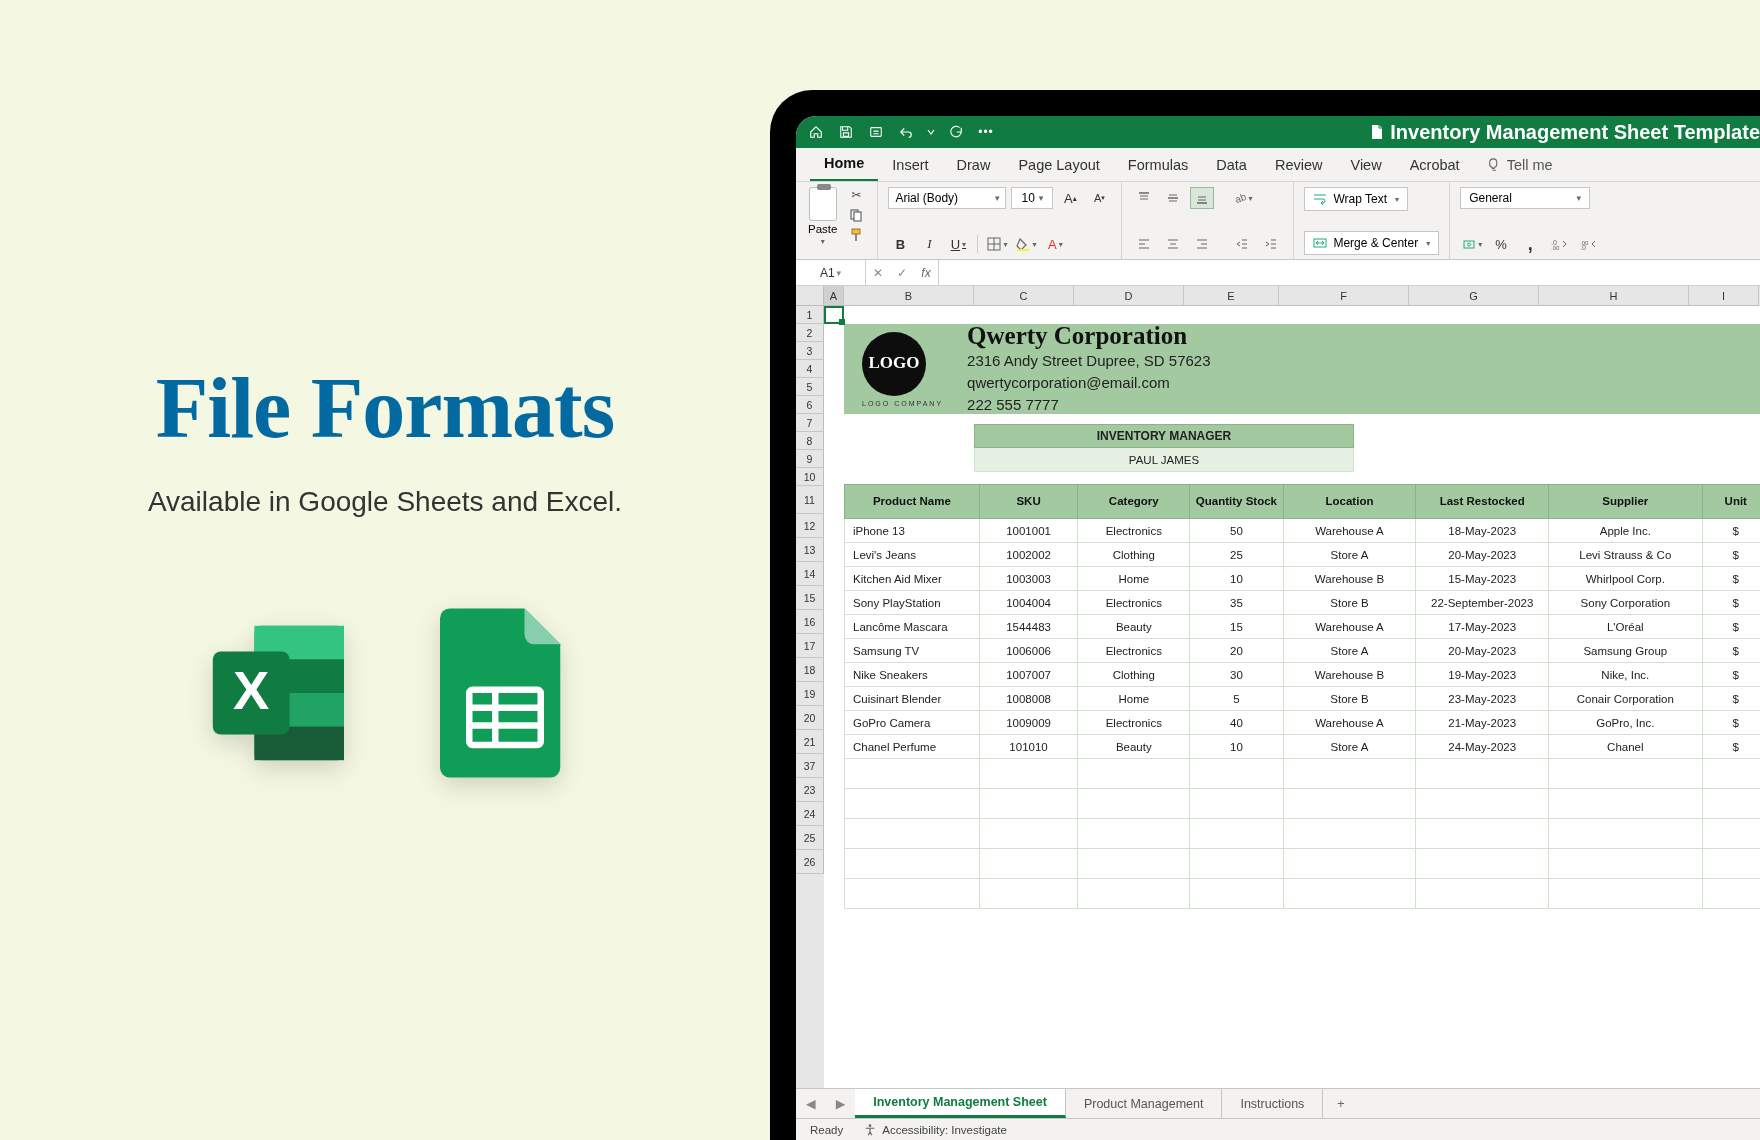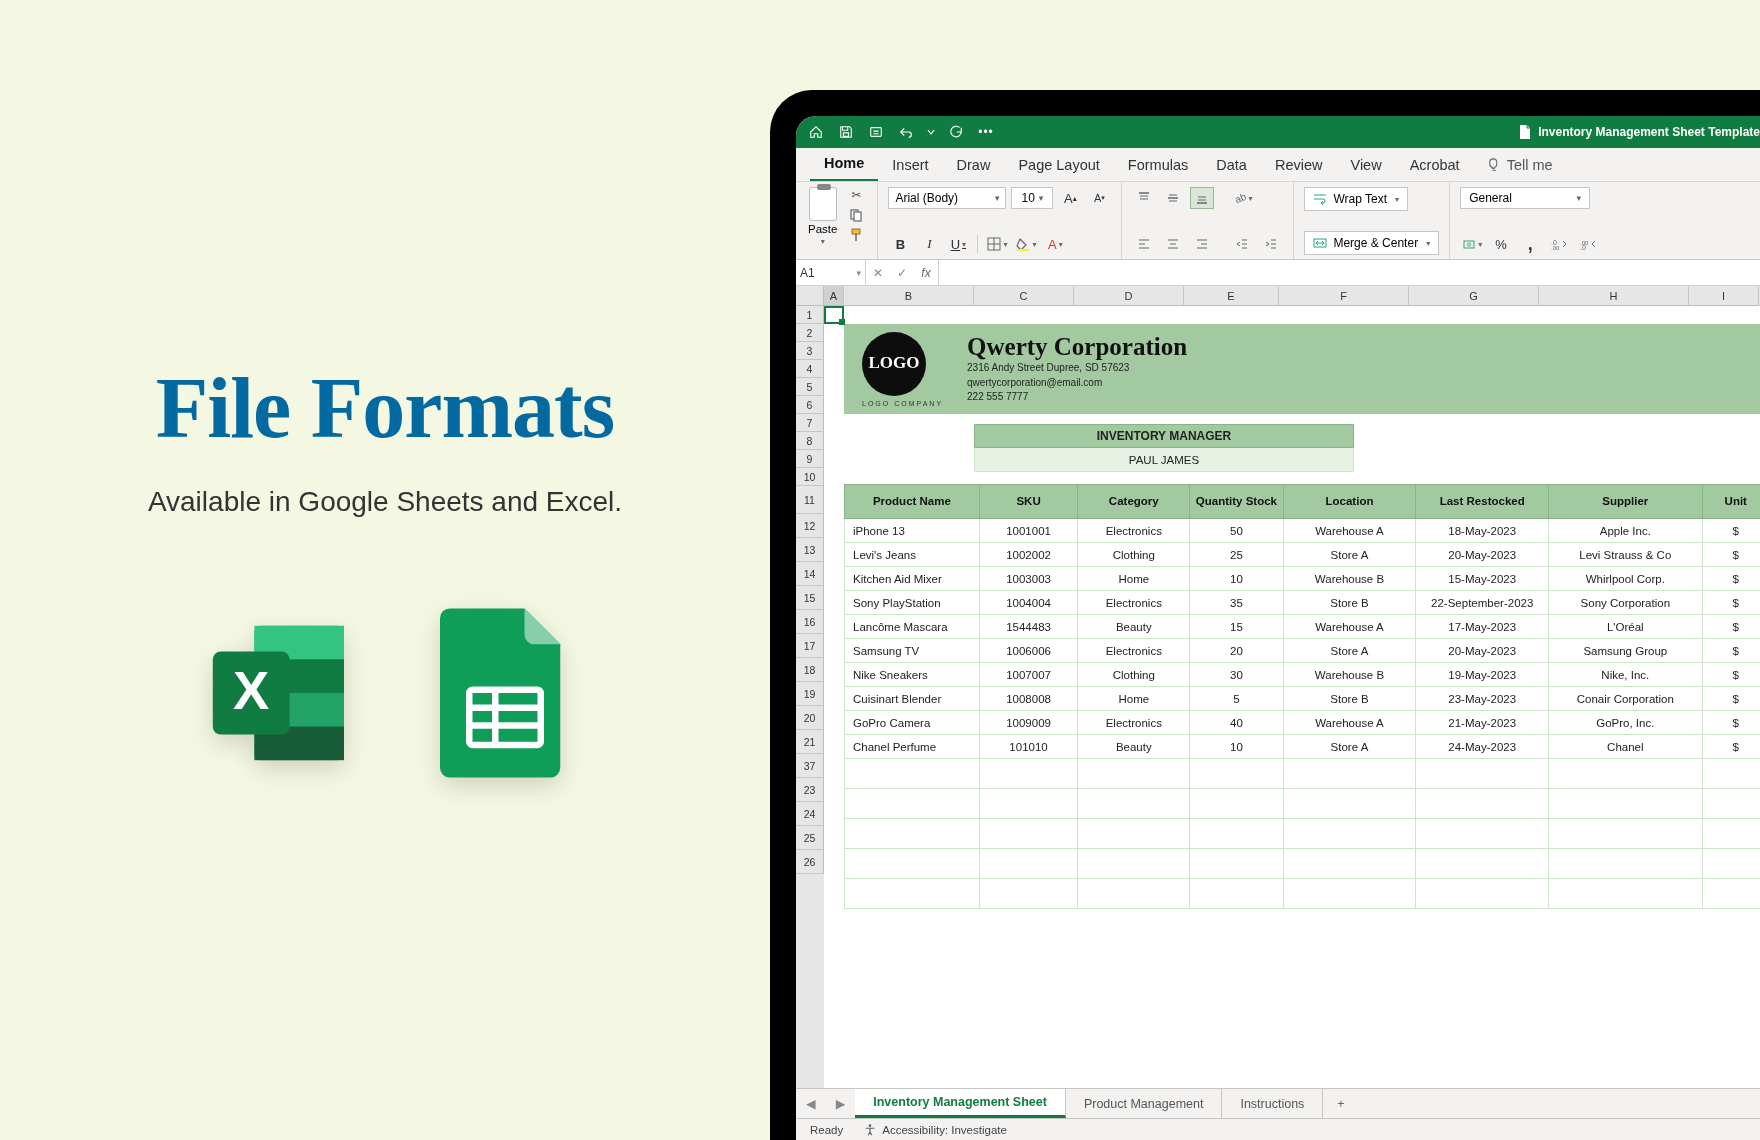--- a/index.html
+++ b/index.html
@@ -12,21 +12,21 @@
 .icons-row { display: flex; gap: 80px; align-items: center; }
 .icon-wrap { filter: drop-shadow(0 8px 12px rgba(0,0,0,.15)); }
 
 
 .laptop { position: absolute; right: -10px; top: 90px; width: 1000px; height: 1050px; background: #000; border-radius: 42px 0 0 0; padding: 26px 0 0 26px; }
 .screen { width: 100%; height: 100%; background: #f3f2f1; border-radius: 20px 0 0 0; overflow: hidden; position: relative; }
 
 
 .titlebar { background: #107c41; height: 32px; display: flex; align-items: center; padding: 0 10px; gap: 10px; color: #fff; font-size: 12px; }
 .titlebar .icbtn { width: 20px; height: 20px; display: flex; align-items: center; justify-content: center; border-radius: 3px; }
-.titlebar .file-title { margin-left: auto; display: flex; align-items: center; gap: 6px; font-size: 12px; font-weight: 600; }
+.titlebar .file-title { margin-left: auto; display: flex; align-items: center; gap: 6px; font-size: 20px; font-weight: 600; }
 .ribbon-tabs { background: #f3f2f1; height: 34px; border-bottom: 1px solid #d6d6d6; display: flex; align-items: flex-end; padding-left: 14px; gap: 0; font-size: 14.5px; }
 .ribbon-tabs .tab { padding: 8px 14px 8px; color: #333; cursor: pointer; }
 .ribbon-tabs .tab.active { font-weight: 700; border-bottom: 2px solid #107c41; color: #111; }
 .ribbon-tabs .tellme { display: flex; align-items: center; gap: 5px; color: #555; }
 
 .ribbon { background: #f3f2f1; height: 78px; display: flex; border-bottom: 1px solid #c8c6c4; }
 .group { border-right: 1px solid #d6d6d6; padding: 5px 10px 4px; display: flex; flex-direction: column; justify-content: space-between; }
 .group .row { display: flex; align-items: center; gap: 5px; }
 .paste-big { display: flex; flex-direction: column; align-items: center; font-size: 11.5px; gap: 2px; padding: 0 2px; }
 .clipboard-icon { width: 28px; height: 34px; background:#fff; border:1px solid #bdbdbd; border-radius:3px; position:relative; }
@@ -36,21 +36,21 @@
 .font-name { width:118px; height:22px; background:#fff; border:1px solid #c8c6c4; font-size:12px; padding:0 6px; display:flex; align-items:center; justify-content:space-between; }
 .font-size { width:42px; height:22px; background:#fff; border:1px solid #c8c6c4; font-size:12px; display:flex; align-items:center; justify-content:center; position:relative; }
 .font-size:after{content:"▾"; font-size:9px; margin-left:4px; color:#666;}
 .rbtn { width:24px; height:22px; display:flex; align-items:center; justify-content:center; font-size:13px; color:#333; }
 .rbtn.sm{font-size:11px;}
 .dropcaret:after{content:"▾"; font-size:8px; margin-left:2px; color:#666;}
 .wrap-pill{ height:24px; background:#fff; border:1px solid #c8c6c4; padding:0 8px; font-size:12px; display:flex; align-items:center; gap:6px; }
 .general-sel{ width:130px; height:22px; background:#fff; border:1px solid #c8c6c4; font-size:12px; padding:0 8px; display:flex; align-items:center; justify-content:space-between;}
 
 .fbar { height:26px; background:#fff; border-bottom:1px solid #d0d0d0; display:flex; align-items:center; font-size:12px; }
-.namebox { width:70px; height:100%; border-right:1px solid #d0d0d0; display:flex; align-items:center; padding:0 4px; justify-content:space-between; color:#333; }
+.namebox { width:70px; height:100%; border-right:1px solid #d0d0d0; display:flex; align-items:center; padding:0 24px; justify-content:space-between; color:#333; }
 .namebox:after{content:"▾"; font-size:9px; color:#888;}
 .fx-btn { width:24px; text-align:center; color:#888; }
 .fx-lbl { width:24px; font-style:italic; color:#666; text-align:center; }
 
 .grid-area { position:relative; background:#e6e6e6; height:calc(100% - 32px - 34px - 78px - 26px - 30px - 22px); overflow:hidden; }
 .corner { position:absolute; left:0; top:0; width:28px; height:20px; background:#e6e6e6; border-right:1px solid #bdbdbd; border-bottom:1px solid #bdbdbd; z-index:3; }
 .col-headers { position:absolute; left:28px; top:0; right:0; height:20px; display:flex; z-index:2; }
 .col-h { background:#e6e6e6; border-right:1px solid #c8c6c4; border-bottom:1px solid #bdbdbd; font-size:11px; color:#333; display:flex; align-items:center; justify-content:center; }
 .col-h.active{ background:#d0d0d0; }
 .row-headers { position:absolute; left:0; top:20px; width:28px; bottom:0; z-index:2; }
@@ -60,21 +60,21 @@
 .cells { position:absolute; left:28px; top:20px; right:0; bottom:0; background:#fff; }
 .active-cell { position:absolute; left:0; top:0; width:20px; height:18px; border:2px solid #107c41; background:transparent; z-index:5; }
 .active-cell:after{content:""; position:absolute; right:-3px; bottom:-3px; width:6px; height:6px; background:#107c41;}
 
 
 .hdr-band { position:absolute; left:20px; top:18px; right:0; height:90px; background:#a2c9a0; display:flex; align-items:center; padding-left:18px; gap:24px; }
 .logo-circ { width:64px; height:64px; border-radius:50%; background:#0d0d0d; color:#fff; display:flex; flex-direction:row; align-items:center; justify-content:center; font-weight:700; font-size:17px; line-height:.95; font-family:Georgia,serif; }
 .logo-sub { font-size:7px; letter-spacing:2px; color:#333; margin-top:4px; text-align:center;}
 .co-block { display:flex; flex-direction:column; }
 .co-name { font-family:Georgia,serif; font-size:25px; font-weight:600; color:#111; }
-.co-line { font-size:10px; color:#222; line-height:1.45; }
+.co-line { font-size:15px; color:#222; line-height:1.45; }
 
 .mgr-box { position:absolute; left:150px; top:118px; width:380px; }
 .mgr-h { background:#a2c9a0; height:24px; display:flex; align-items:center; justify-content:center; font-size:12px; font-weight:700; color:#222; border:1px solid #8ab388;}
 .mgr-v { background:#e6f1e4; height:24px; display:flex; align-items:center; justify-content:center; font-size:11.5px; color:#222; border:1px solid #cfe2cc; border-top:none;}
 
 .sheet-table { position:absolute; left:20px; top:178px; right:0; }
 .sheet-table table { border-collapse:collapse; font-size:11.5px; width:100%; table-layout:fixed; }
 .sheet-table th { background:#a2c9a0; color:#111; font-weight:700; padding:5px 4px; border:1px solid #8ab388; height:34px; font-size:11.5px; line-height:1.1;}
 .sheet-table td { border:1px solid #cfe2cc; padding:4px 8px; height:24px; text-align:center; color:#222; background:#fff;}
 .sheet-table td.l { text-align:left; }

